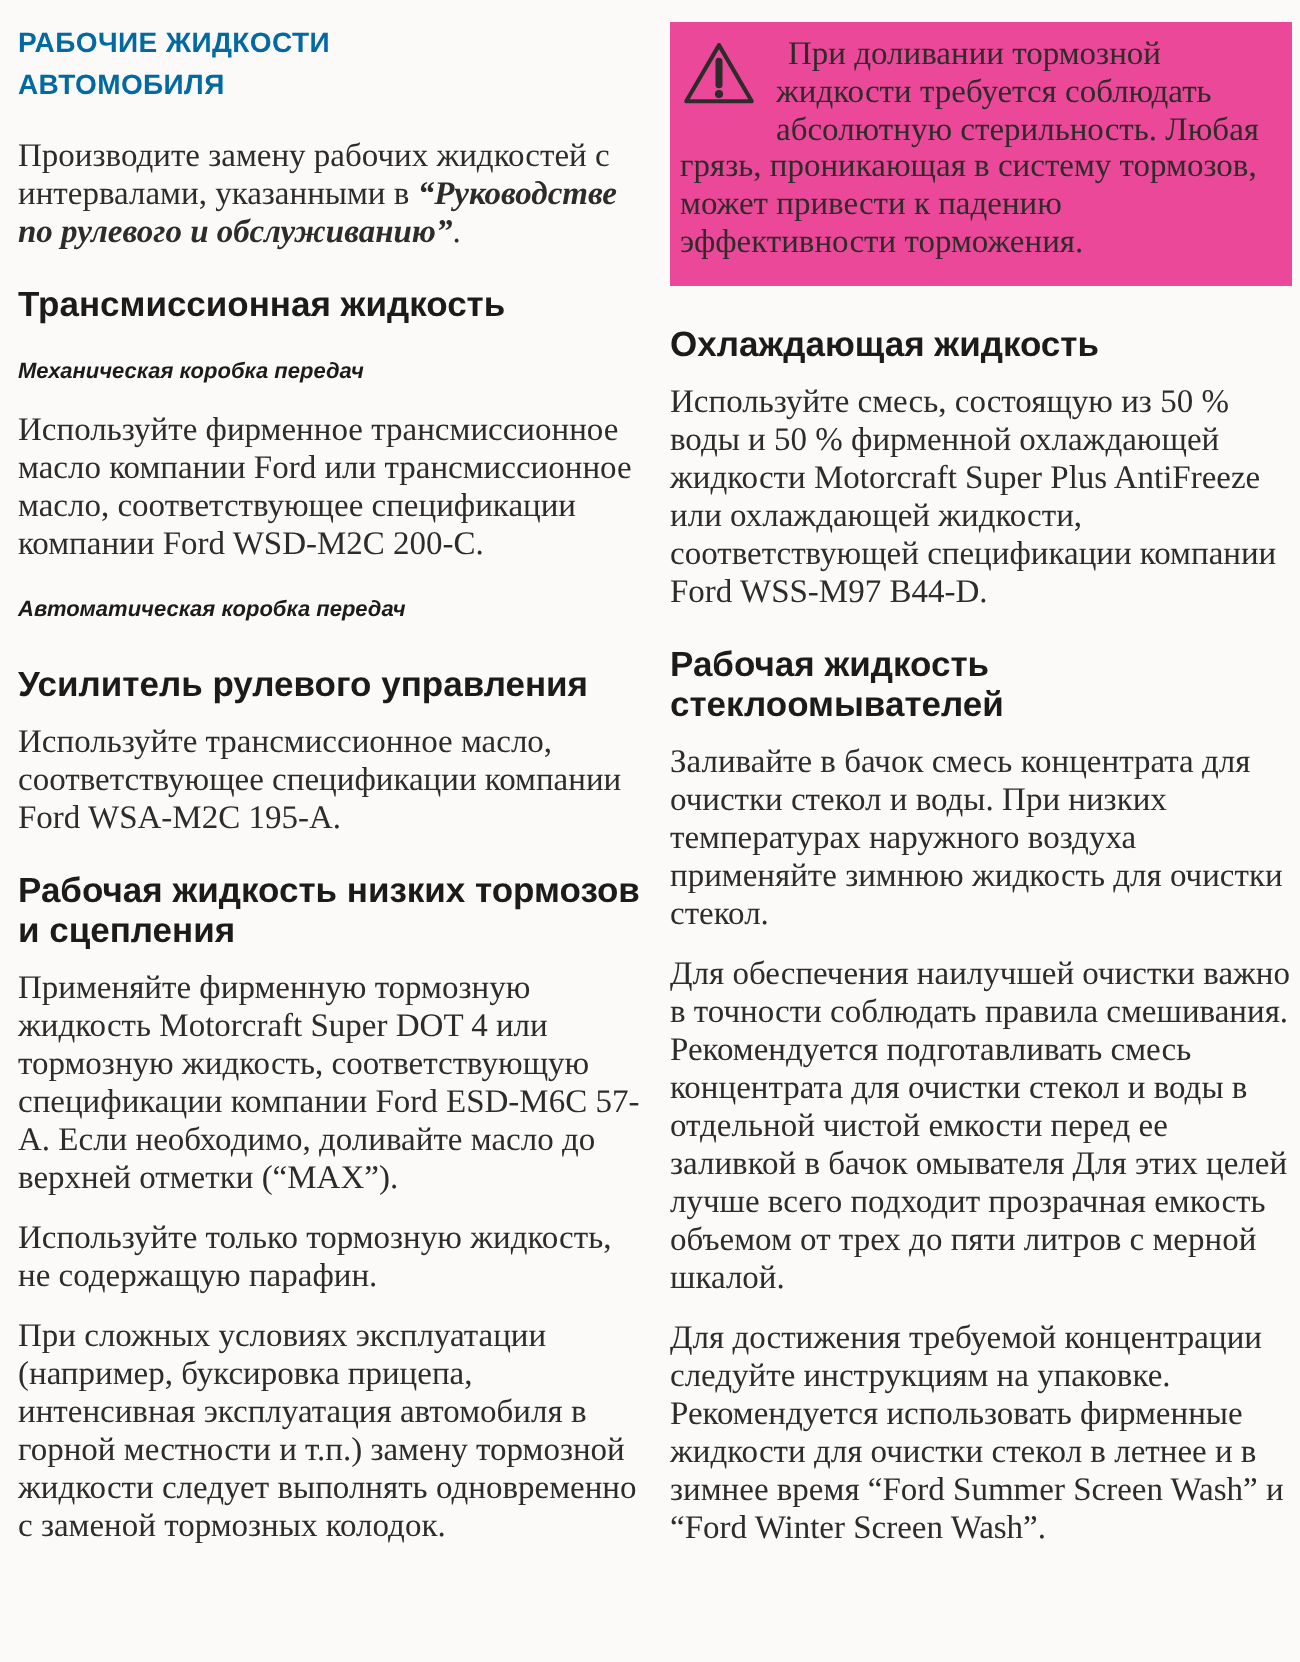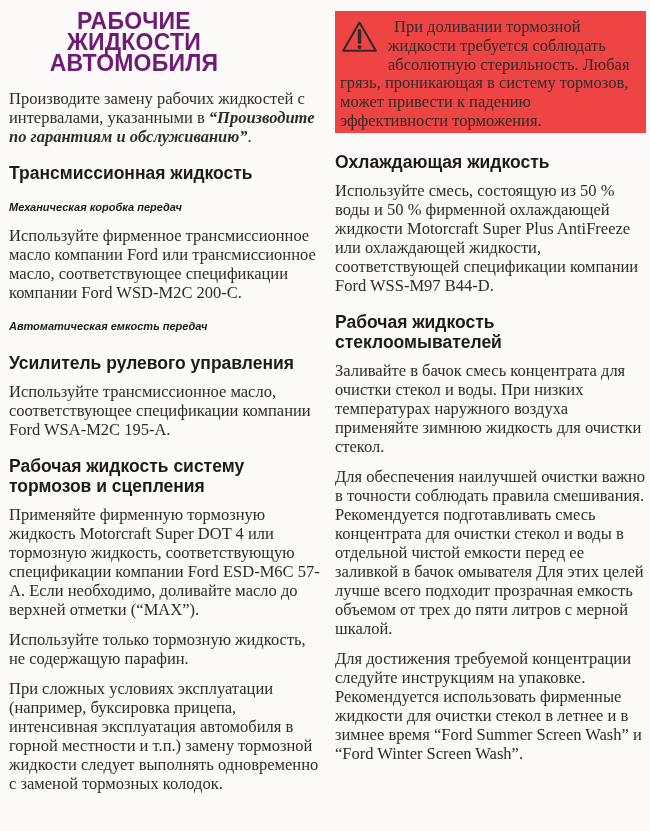--- a/index.html
+++ b/index.html
@@ -21,27 +21,26 @@
   }
   .col {
     width: 313px;
     box-sizing: border-box;
   }
   .col-left { margin-right: 15px; }
 
   .doc-title {
     font-family: "Liberation Sans", sans-serif;
     font-weight: bold;
-    font-size: 23px;
+    font-size: 14px;
     line-height: 21px;
     letter-spacing: 0.2px;
-    color: #701a75;
+    color: #0369a1;
     margin: 1px 0 15px;
     max-width: 250px;
-    text-align: center;
   }
   h2.heading {
     font-family: "Liberation Sans", sans-serif;
     font-weight: bold;
     font-size: 17.5px;
     line-height: 20px;
     color: #1d1b19;
     margin: 17px 0 9px;
   }
   h3.subheading {
@@ -56,23 +55,23 @@
   p.body {
     font-size: 16.5px;
     line-height: 19px;
     margin: 0 0 11px;
   }
   .em-serif {
     font-weight: bold;
     font-style: italic;
   }
   .warning-box {
-    background: #ef4444;
+    background: #ec4899;
     margin: 1px 0 19px;
-    padding: 7px 7px 2px 5px;
+    padding: 7px 7px 12px 5px;
     box-sizing: border-box;
     min-height: 115px;
     font-family: Liberation Serif, serif;
   }
   .warning-box p.body {
     margin: 0;
     line-height: 18.8px;
     text-indent: 6px;
   }
   .warning-icon {
@@ -85,33 +84,33 @@
 </style>
 </head>
 <body>
 
 <div class="page">
 
   <div class="col col-left">
 
     <h1 class="doc-title">РАБОЧИЕ ЖИДКОСТИ АВТОМОБИЛЯ</h1>
 
-    <p class="body"><span>Производите замену рабочих жидкостей с интервалами, указанными в </span><span class="em-serif">“Производите по гарантиям и обслуживанию”</span><span>.</span></p>
+    <p class="body"><span>Производите замену рабочих жидкостей с интервалами, указанными в </span><span class="em-serif">“Руководстве по рулевого и обслуживанию”</span><span>.</span></p>
 
     <h2 class="heading">Трансмиссионная жидкость</h2>
 
     <h3 class="subheading">Механическая коробка передач</h3>
     <p class="body">Используйте фирменное трансмиссионное масло компании Ford или трансмиссионное масло, соответствующее спецификации компании Ford WSD-M2C 200-C.</p>
 
-    <h3 class="subheading">Автоматическая емкость передач</h3>
+    <h3 class="subheading">Автоматическая коробка передач</h3>
 
     <h2 class="heading">Усилитель рулевого управления</h2>
     <p class="body">Используйте трансмиссионное масло, соответствующее спецификации компании Ford WSA-M2C 195-A.</p>
 
-    <h2 class="heading">Рабочая жидкость систему тормозов и сцепления</h2>
+    <h2 class="heading">Рабочая жидкость низких тормозов и сцепления</h2>
     <p class="body">Применяйте фирменную тормозную жидкость Motorcraft Super DOT 4 или тормозную жидкость, соответствующую спецификации компании Ford ESD-M6C 57-A. Если необходимо, доливайте масло до верхней отметки (“MAX”).</p>
     <p class="body">Используйте только тормозную жидкость, не содержащую парафин.</p>
     <p class="body">При сложных условиях эксплуатации (например, буксировка прицепа, интенсивная эксплуатация автомобиля в горной местности и т.п.) замену тормозной жидкости следует выполнять одновременно с заменой тормозных колодок.</p>
 
   </div>
 
   <div class="col col-right">
 
     <div class="warning-box">
       <span class="warning-icon">

